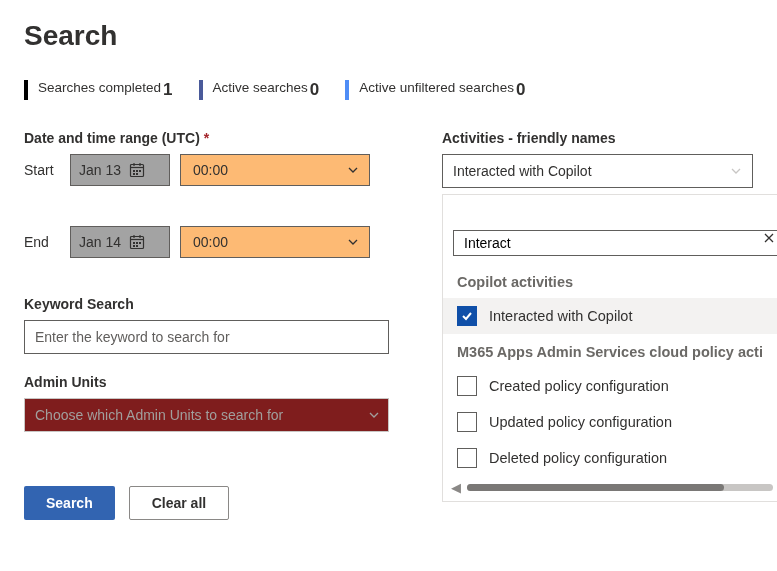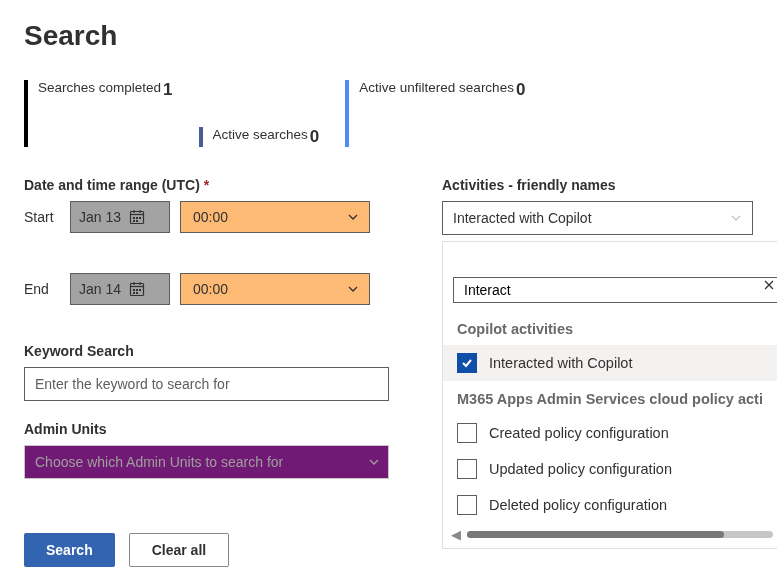--- a/index.html
+++ b/index.html
@@ -5,21 +5,21 @@
     * { box-sizing: border-box; margin: 0; padding: 0; font-family: "Segoe UI", -apple-system, sans-serif; }
     body { background: #fff; padding: 20px 24px; width: 777px; color: #323130; }
 
     .page-title { font-size: 28px; font-weight: 600; margin-bottom: 28px; }
 
     .stats-row { display: flex; gap: 26px; margin-bottom: 30px; }
     .stat { padding-left: 10px; display: flex; flex-direction: row; gap: 2px; }
     .stat-label { font-size: 13.5px; color: #323130; }
     .stat-value { font-size: 17px; font-weight: 700; color: #323130; }
     .stat.b1 { border-left: 4px solid #000; }
-    .stat.b2 { border-left: 4px solid #4a5a9a; margin-top: 47px; }
+    .stat.b2 { border-left: 4px solid #4a5a9a; }
     .stat.b3 { border-left: 4px solid #4f8df6; }
 
     .form-row { display: flex; gap: 48px; }
     .col-left { width: 370px; }
     .col-right { flex: 1; min-width: 0; }
 
     .field-label { font-size: 14px; font-weight: 600; color: #323130; margin-bottom: 8px; display: block; }
     .req { color: #a4262c; }
 
     .dt-row { display: flex; align-items: center; gap: 10px; margin-bottom: 18px; }
@@ -38,21 +38,21 @@
 
     .text-input {
       width: 365px; height: 34px; border: 1px solid #605e5c; padding: 0 10px;
       font-size: 14px; color: #323130; outline: none; background: #fff;
     }
     .text-input::placeholder { color: #605e5c; }
 
     .admin-select {
       width: 365px; height: 34px; border: 1px solid #c8c6c4;
       display: flex; align-items: center; justify-content: space-between;
-      padding: 0 8px 0 10px; background: #701a75;
+      padding: 0 8px 0 10px; background: #7f1d1d;
     }
     .admin-select .ph { color: #a19f9d; font-size: 14px; }
 
     .section-gap { height: 20px; }
 
     .btn-row { display: flex; gap: 14px; margin-top: 54px; }
     .btn { height: 34px; padding: 0 22px; font-size: 14px; font-weight: 600; border-radius: 2px; cursor: pointer; }
     .btn-primary { background: #3264b1; color: #fff; border: none; }
     .btn-secondary { background: #fff; color: #323130; border: 1px solid #8a8886; }
 

